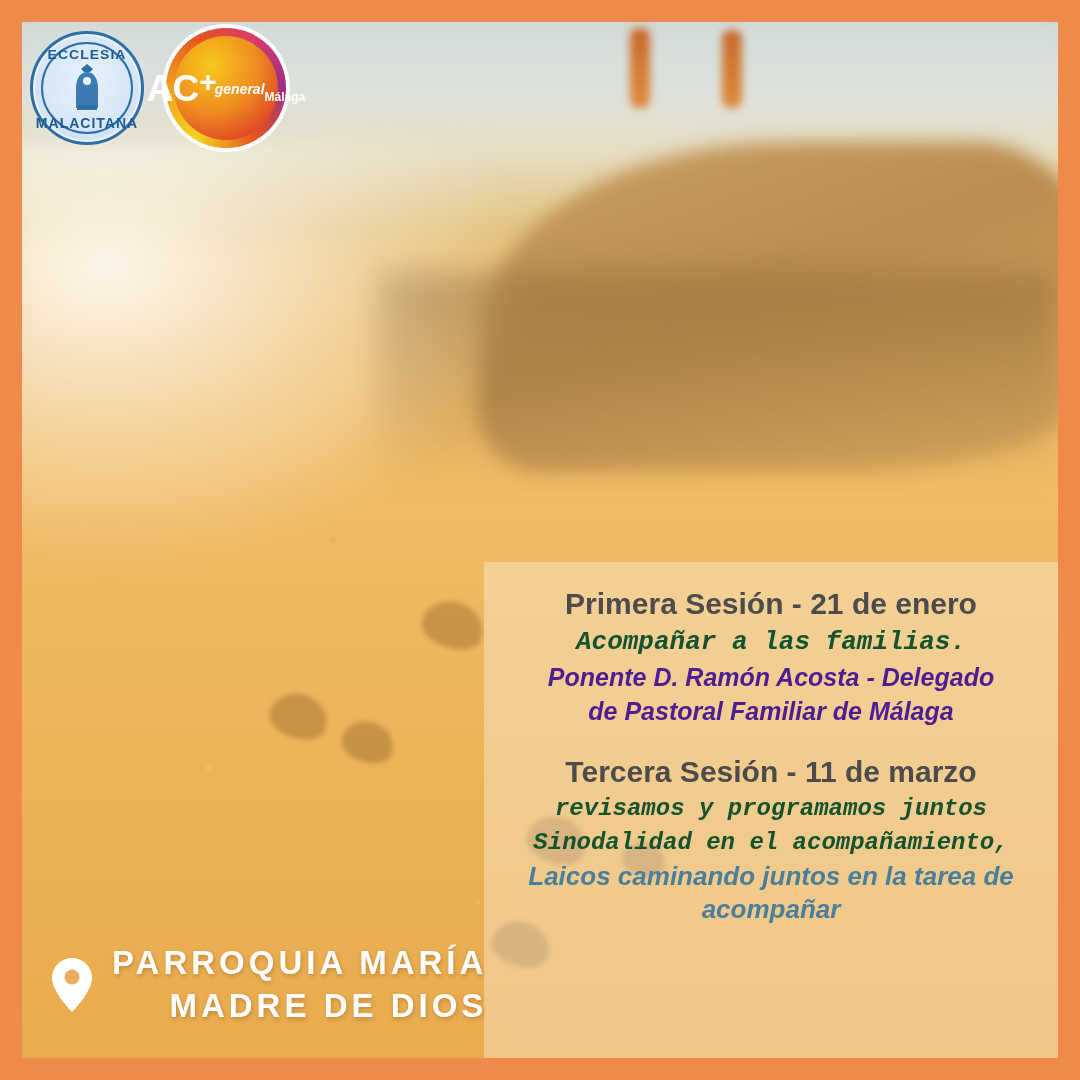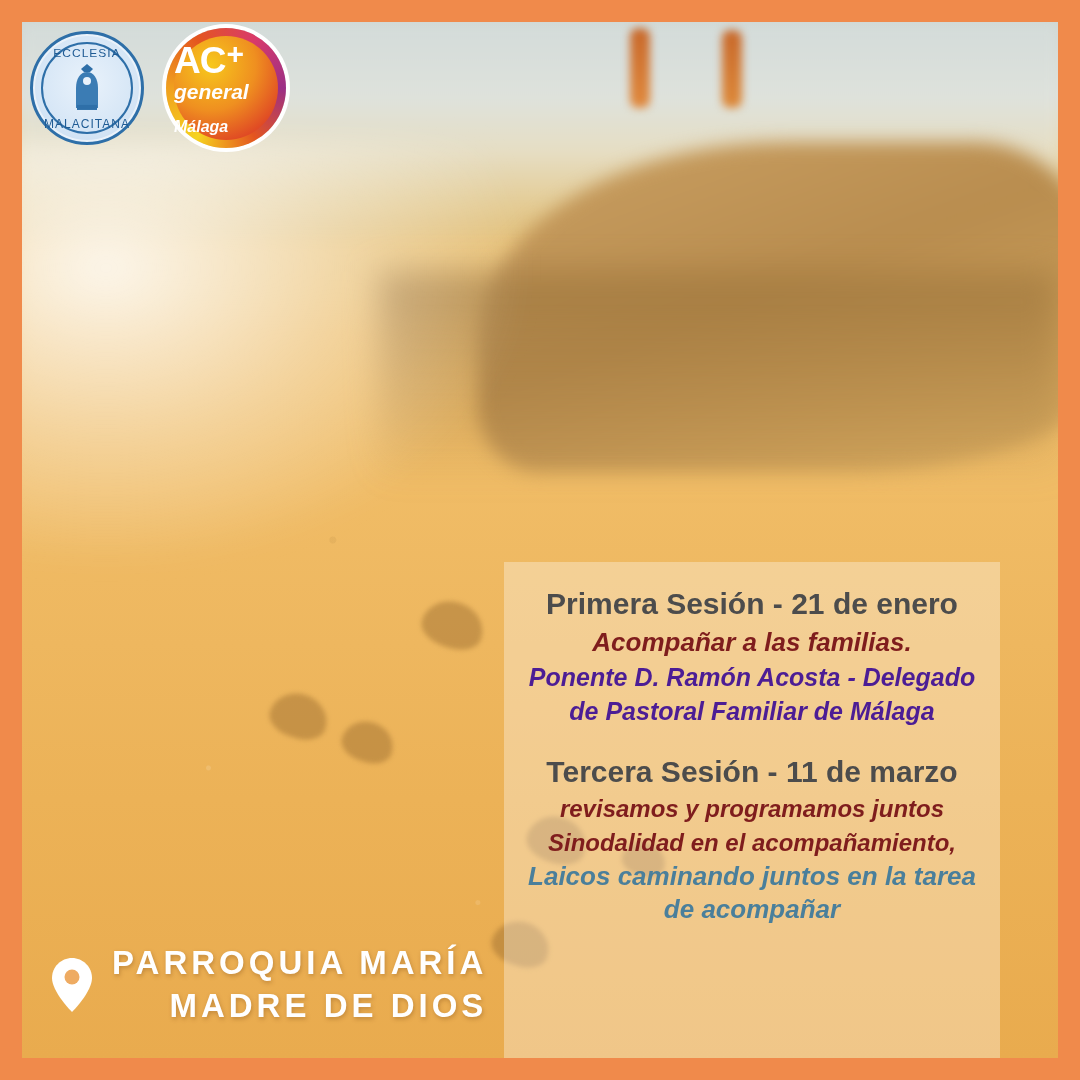--- a/index.html
+++ b/index.html
@@ -135,22 +135,22 @@
   .logo-diocese .ring {
     position: absolute;
     inset: 8px;
     border-radius: 50%;
     border: 2px solid #2e6fa8;
   }
   .logo-diocese .seal-text {
     position: absolute;
     inset: 0;
     color: #1f5b94;
-    font-size: 12px;
-    font-weight: normal;
+    font-size: 14px;
+    font-weight: bold;
     letter-spacing: 1px;
   }
   .logo-diocese .st-top {
     position: absolute;
     top: 12px; left: 0; right: 0;
     text-align: center;
     transform: scaleY(0.95);
   }
   .logo-diocese .st-bot {
     position: absolute;
@@ -175,47 +175,47 @@
     align-items: center;
     justify-content: center;
     box-shadow: 0 0 0 4px #ffffff;
   }
   .logo-ac .inner {
     width: 104px;
     height: 104px;
     border-radius: 50%;
     background: radial-gradient(circle at 35% 28%, #f7c81c 0%, #ef8f20 45%, #e04a24 78%, #cf2f4d 100%);
     display: flex;
-    flex-direction: column;
+    flex-direction: row;
+    align-items: center;
     justify-content: center;
     color: #ffffff;
     line-height: 1;
   }
   .logo-ac .ac {
     font-size: 37px;
     font-weight: bold;
     letter-spacing: -1px;
     position: relative;
   }
   .logo-ac .plus {
     font-size: 30px;
     font-weight: bold;
     position: relative;
     top: -9px;
     left: 1px;
   }
   .logo-ac .gen {
-    font-size: 21px;
+    font-size: 14px;
     font-style: italic;
     font-weight: bold;
     margin-top: 2px;
   }
   .logo-ac .mal {
-    font-size: 16px;
-    font-style: italic;
+    font-size: 12px;
     font-weight: bold;
     margin-top: 17px;
   }
 
   
   .title-block {
     position: absolute;
     z-index: 6;
     left: 0;
     right: 0;
@@ -244,44 +244,45 @@
     font-size: 47px;
     letter-spacing: 5px;
     line-height: 1.25;
     text-shadow: 1px 2px 4px rgba(120,70,20,0.35);
   }
 
   
   .panel {
     position: absolute;
     z-index: 6;
-    left: 504px;
+    left: 484px;
     top: 562px;
-    width: 496px;
+    width: 574px;
     bottom: 22px;
     background: rgba(255,255,255,0.33);
     padding: 24px 18px 10px 18px;
     box-sizing: border-box;
     text-align: center;
   }
   .session { margin-bottom: 26px; }
   .session:last-child { margin-bottom: 8px; }
   .s-title {
     color: #4c4c4c;
     font-size: 30px;
     font-weight: bold;
     line-height: 1.2;
   }
   .s-theme {
-    color: #7f1d1d;
+    color: #14532d;
     font-size: 26px;
     font-weight: bold;
     font-style: italic;
     line-height: 1.25;
     margin-top: 4px;
+    font-family: Liberation Mono, monospace;
   }
   .s-speaker {
     color: #4c1d95;
     font-size: 25px;
     font-weight: bold;
     font-style: italic;
     line-height: 1.3;
     margin-top: 2px;
   }
   .s-theme.small { font-size: 24px; }

